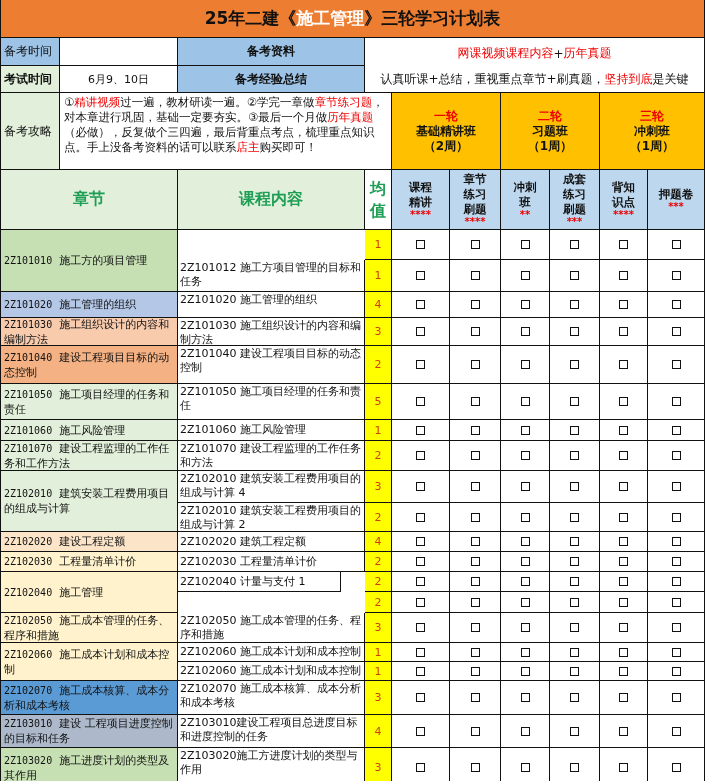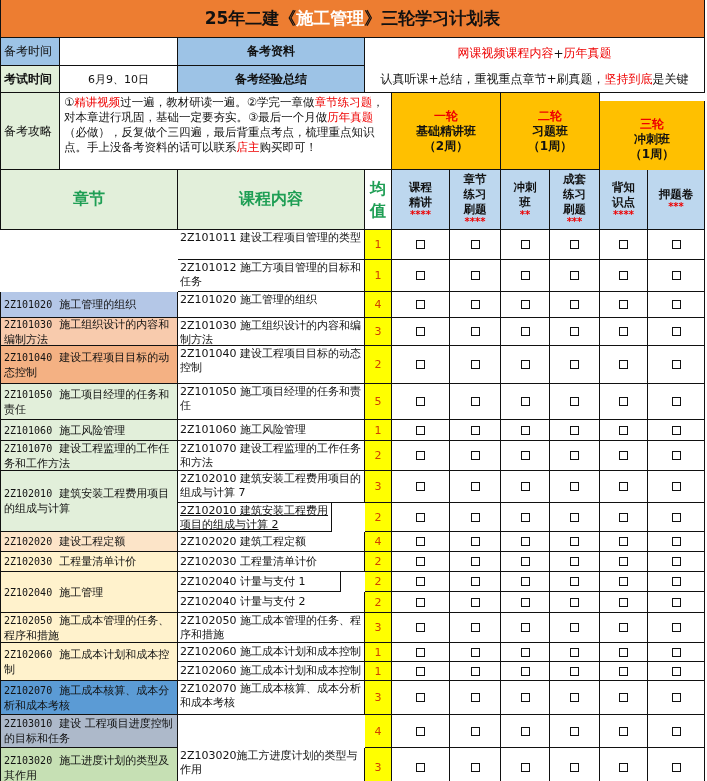--- a/index.html
+++ b/index.html
@@ -80,21 +80,21 @@
 <div class="c round ctr" style="left: 392px; top: 93px; width: 109px; height: 77px;">
       <div class="rn">一轮</div>
       <div>基础精讲班</div>
       <div>（2周）</div>
     </div>
     <div class="c round ctr" style="left: 501px; top: 93px; width: 99px; height: 77px;">
       <div class="rn">二轮</div>
       <div>习题班</div>
       <div>（1周）</div>
     </div>
-    <div class="c round ctr" style="left: 600px; top: 101px; width: 105px; height: 77px;">
+    <div class="c round ctr" style="left: 600px; top: 93px; width: 105px; height: 77px;">
       <div class="rn">三轮</div>
       <div>冲刺班</div>
       <div>（1周）</div>
     </div>
     <div class="c sub-h ctr" style="left: 392px; top: 170px; width: 58px; height: 60px;">
       <div>课程</div>
       <div>精讲</div>
       <div class="stars">****</div>
     </div>
     <div class="c sub-h ctr" style="left: 450px; top: 170px; width: 51px; height: 60px;">
@@ -116,20 +116,23 @@
     </div>
     <div class="c sub-h ctr" style="left: 600px; top: 170px; width: 48px; height: 60px;">
       <div>背知</div>
       <div>识点</div>
       <div class="stars">****</div>
     </div>
     <div class="c sub-h ctr" style="left: 648px; top: 170px; width: 57px; height: 60px;">
       <div>押题卷</div>
       <div class="stars">***</div>
     </div>
+    <div class="c chap left-border" style="left: 0px; top: 230px; width: 178px; height: 62px; background: rgb(198, 224, 180);">
+      <div><span class="code">2Z101010</span><span>&nbsp;&nbsp;</span><span>施工方的项目管理</span></div>
+    </div>
     <div class="c chap left-border" style="left: 0px; top: 292px; width: 178px; height: 26px; background: rgb(180, 199, 231);">
       <div><span class="code">2Z101020</span><span>&nbsp;&nbsp;</span><span>施工管理的组织</span></div>
     </div>
     <div class="c chap left-border" style="left: 0px; top: 318px; width: 178px; height: 28px; background: rgb(248, 203, 173);">
       <div><span class="code">2Z101030</span><span>&nbsp;&nbsp;</span><span>施工组织设计的内容和编制方法</span></div>
     </div>
     <div class="c chap left-border" style="left: 0px; top: 346px; width: 178px; height: 38px; background: rgb(244, 177, 131);">
       <div><span class="code">2Z101040</span><span>&nbsp;&nbsp;</span><span>建设工程项目目标的动态控制</span></div>
     </div>
     <div class="c chap left-border" style="left: 0px; top: 384px; width: 178px; height: 36px; background: rgb(226, 239, 218);">
@@ -161,21 +164,20 @@
     </div>
     <div class="c chap left-border" style="left: 0px; top: 681px; width: 178px; height: 34px; background: rgb(91, 155, 213);">
       <div><span class="code">2Z102070</span><span>&nbsp;&nbsp;</span><span>施工成本核算、成本分析和成本考核</span></div>
     </div>
     <div class="c chap left-border" style="left: 0px; top: 715px; width: 178px; height: 33px; background: rgb(173, 185, 202);">
       <div><span class="code">2Z103010</span><span>&nbsp;&nbsp;</span><span>建设 工程项目进度控制的目标和任务</span></div>
     </div>
     <div class="c chap left-border" style="left: 0px; top: 748px; width: 178px; height: 40px; background: rgb(198, 224, 180);">
       <div><span class="code">2Z103020</span><span>&nbsp;&nbsp;</span><span>施工进度计划的类型及其作用</span></div>
     </div>
-    <div class="c content" style="left: 178px; top: 230px; width: 187px; height: 30px;">2Z101011 建设工程项目管理的类型</div>
     <div class="c avg" style="left: 365px; top: 230px; width: 27px; height: 30px;">1</div>
     <div class="c box" style="left: 392px; top: 230px; width: 58px; height: 30px;">
       <span class="cb"></span>
     </div>
     <div class="c box" style="left: 450px; top: 230px; width: 51px; height: 30px;">
       <span class="cb"></span>
     </div>
     <div class="c box" style="left: 501px; top: 230px; width: 49px; height: 30px;">
       <span class="cb"></span>
     </div>
@@ -321,41 +323,41 @@
     </div>
     <div class="c box" style="left: 550px; top: 441px; width: 50px; height: 30px;">
       <span class="cb"></span>
     </div>
     <div class="c box" style="left: 600px; top: 441px; width: 48px; height: 30px;">
       <span class="cb"></span>
     </div>
     <div class="c box" style="left: 648px; top: 441px; width: 57px; height: 30px;">
       <span class="cb"></span>
     </div>
-    <div class="c content" style="left: 178px; top: 471px; width: 187px; height: 32px;">2Z102010 建筑安装工程费用项目的组成与计算 7</div>
+    <div class="c content" style="left: 178px; top: 471px; width: 187px; height: 32px;">2Z102010 建筑安装工程费用项目的组成与计算 4</div>
     <div class="c avg" style="left: 365px; top: 471px; width: 27px; height: 32px;">3</div>
     <div class="c box" style="left: 392px; top: 471px; width: 58px; height: 32px;">
       <span class="cb"></span>
     </div>
     <div class="c box" style="left: 450px; top: 471px; width: 51px; height: 32px;">
       <span class="cb"></span>
     </div>
     <div class="c box" style="left: 501px; top: 471px; width: 49px; height: 32px;">
       <span class="cb"></span>
     </div>
     <div class="c box" style="left: 550px; top: 471px; width: 50px; height: 32px;">
       <span class="cb"></span>
     </div>
     <div class="c box" style="left: 600px; top: 471px; width: 48px; height: 32px;">
       <span class="cb"></span>
     </div>
     <div class="c box" style="left: 648px; top: 471px; width: 57px; height: 32px;">
       <span class="cb"></span>
     </div>
-    <div class="c content" style="left: 178px; top: 503px; width: 154px; height: 29px; text-decoration: underline;">2Z102010 建筑安装工程费用项目的组成与计算 2</div>
+    <div class="c content" style="left: 178px; top: 503px; width: 187px; height: 29px;">2Z102010 建筑安装工程费用项目的组成与计算 2</div>
     <div class="c avg" style="left: 365px; top: 503px; width: 27px; height: 29px;">2</div>
     <div class="c box" style="left: 392px; top: 503px; width: 58px; height: 29px;">
       <span class="cb"></span>
     </div>
     <div class="c box" style="left: 450px; top: 503px; width: 51px; height: 29px;">
       <span class="cb"></span>
     </div>
     <div class="c box" style="left: 501px; top: 503px; width: 49px; height: 29px;">
       <span class="cb"></span>
     </div>
@@ -421,21 +423,20 @@
     </div>
     <div class="c box" style="left: 550px; top: 572px; width: 50px; height: 20px;">
       <span class="cb"></span>
     </div>
     <div class="c box" style="left: 600px; top: 572px; width: 48px; height: 20px;">
       <span class="cb"></span>
     </div>
     <div class="c box" style="left: 648px; top: 572px; width: 57px; height: 20px;">
       <span class="cb"></span>
     </div>
-    <div class="c content one" style="left: 178px; top: 592px; width: 187px; height: 21px;">2Z102040 计量与支付 2</div>
     <div class="c avg" style="left: 365px; top: 592px; width: 27px; height: 21px;">2</div>
     <div class="c box" style="left: 392px; top: 592px; width: 58px; height: 21px;">
       <span class="cb"></span>
     </div>
     <div class="c box" style="left: 450px; top: 592px; width: 51px; height: 21px;">
       <span class="cb"></span>
     </div>
     <div class="c box" style="left: 501px; top: 592px; width: 49px; height: 21px;">
       <span class="cb"></span>
     </div>
@@ -521,20 +522,21 @@
     </div>
     <div class="c box" style="left: 550px; top: 681px; width: 50px; height: 34px;">
       <span class="cb"></span>
     </div>
     <div class="c box" style="left: 600px; top: 681px; width: 48px; height: 34px;">
       <span class="cb"></span>
     </div>
     <div class="c box" style="left: 648px; top: 681px; width: 57px; height: 34px;">
       <span class="cb"></span>
     </div>
+    <div class="c content" style="left: 178px; top: 715px; width: 187px; height: 33px;">2Z103010建设工程项目总进度目标和进度控制的任务</div>
     <div class="c avg" style="left: 365px; top: 715px; width: 27px; height: 33px;">4</div>
     <div class="c box" style="left: 392px; top: 715px; width: 58px; height: 33px;">
       <span class="cb"></span>
     </div>
     <div class="c box" style="left: 450px; top: 715px; width: 51px; height: 33px;">
       <span class="cb"></span>
     </div>
     <div class="c box" style="left: 501px; top: 715px; width: 49px; height: 33px;">
       <span class="cb"></span>
     </div>

